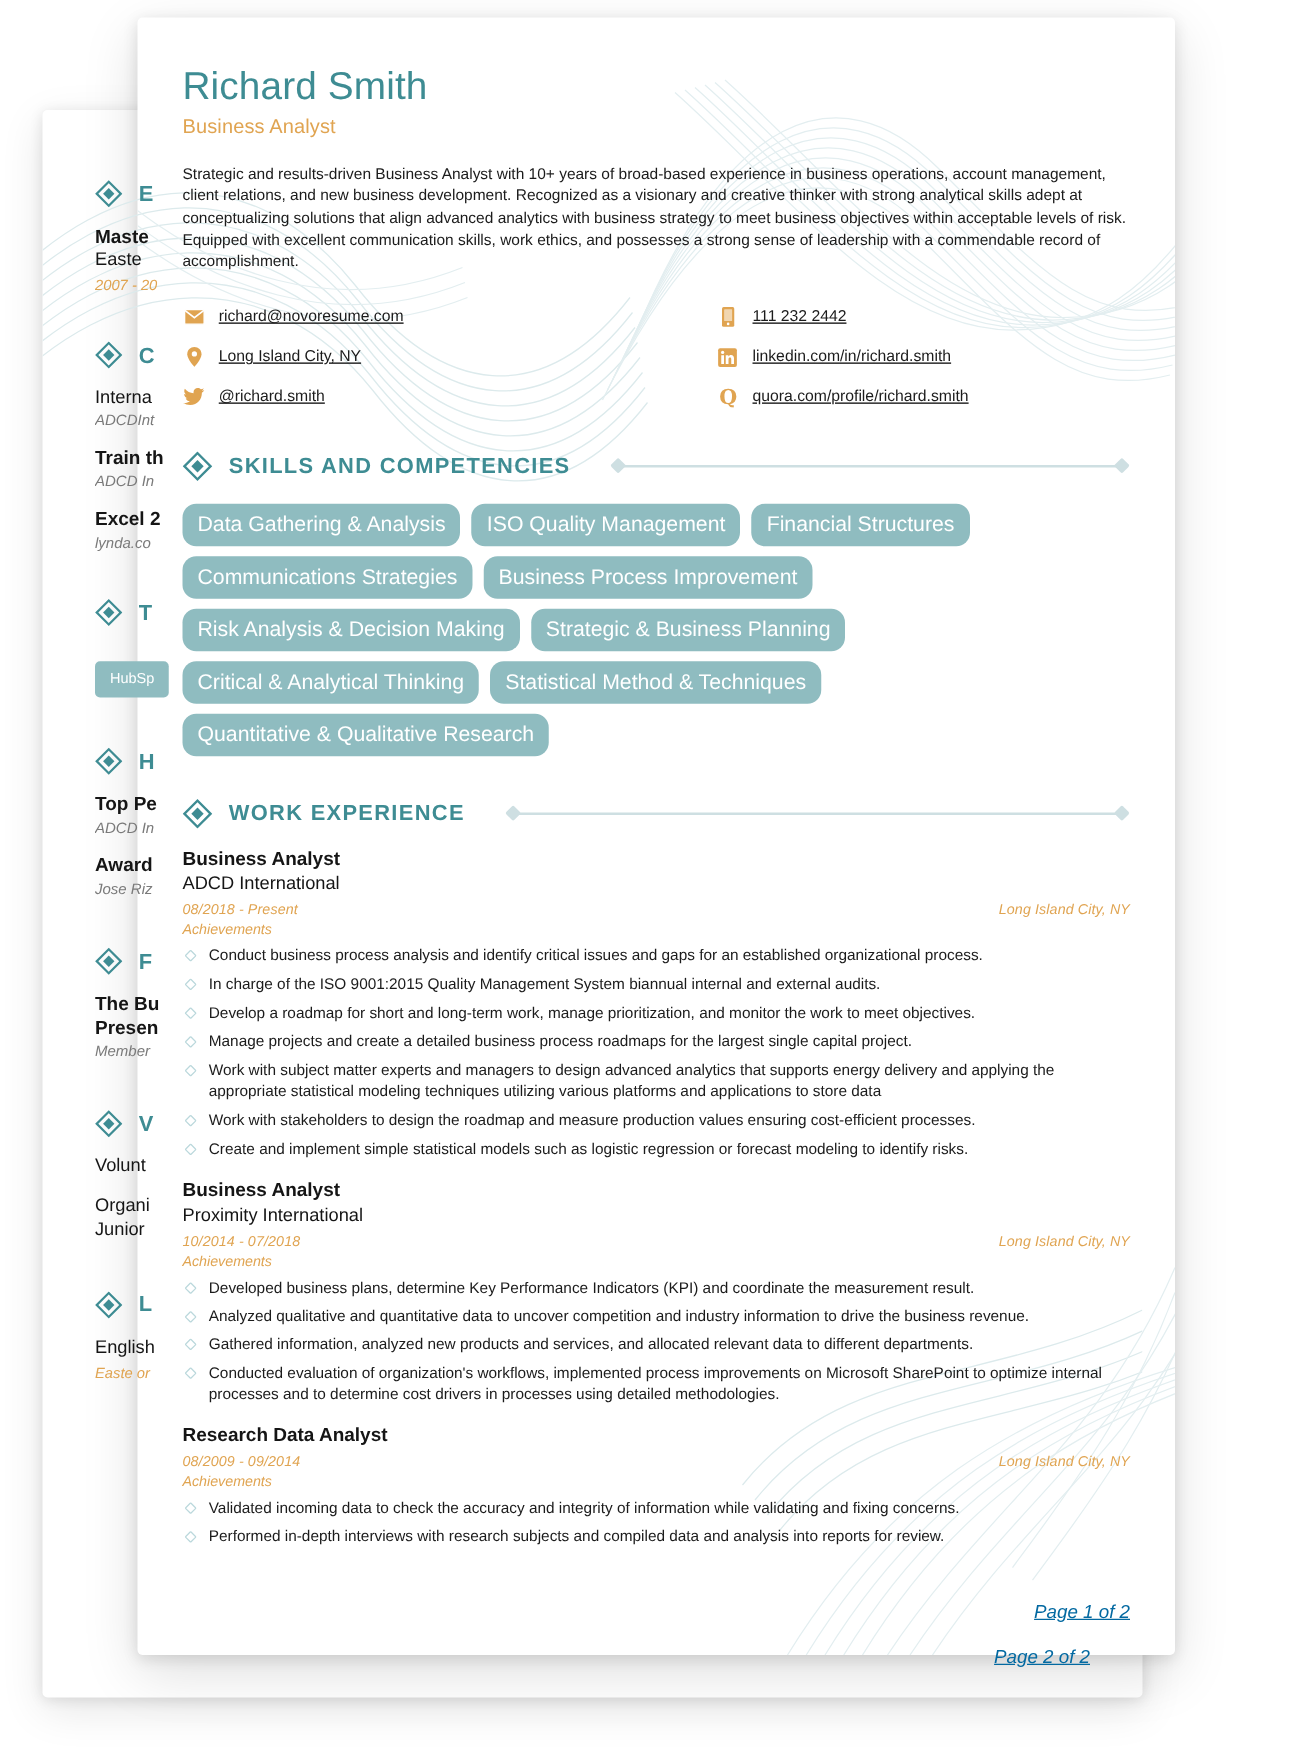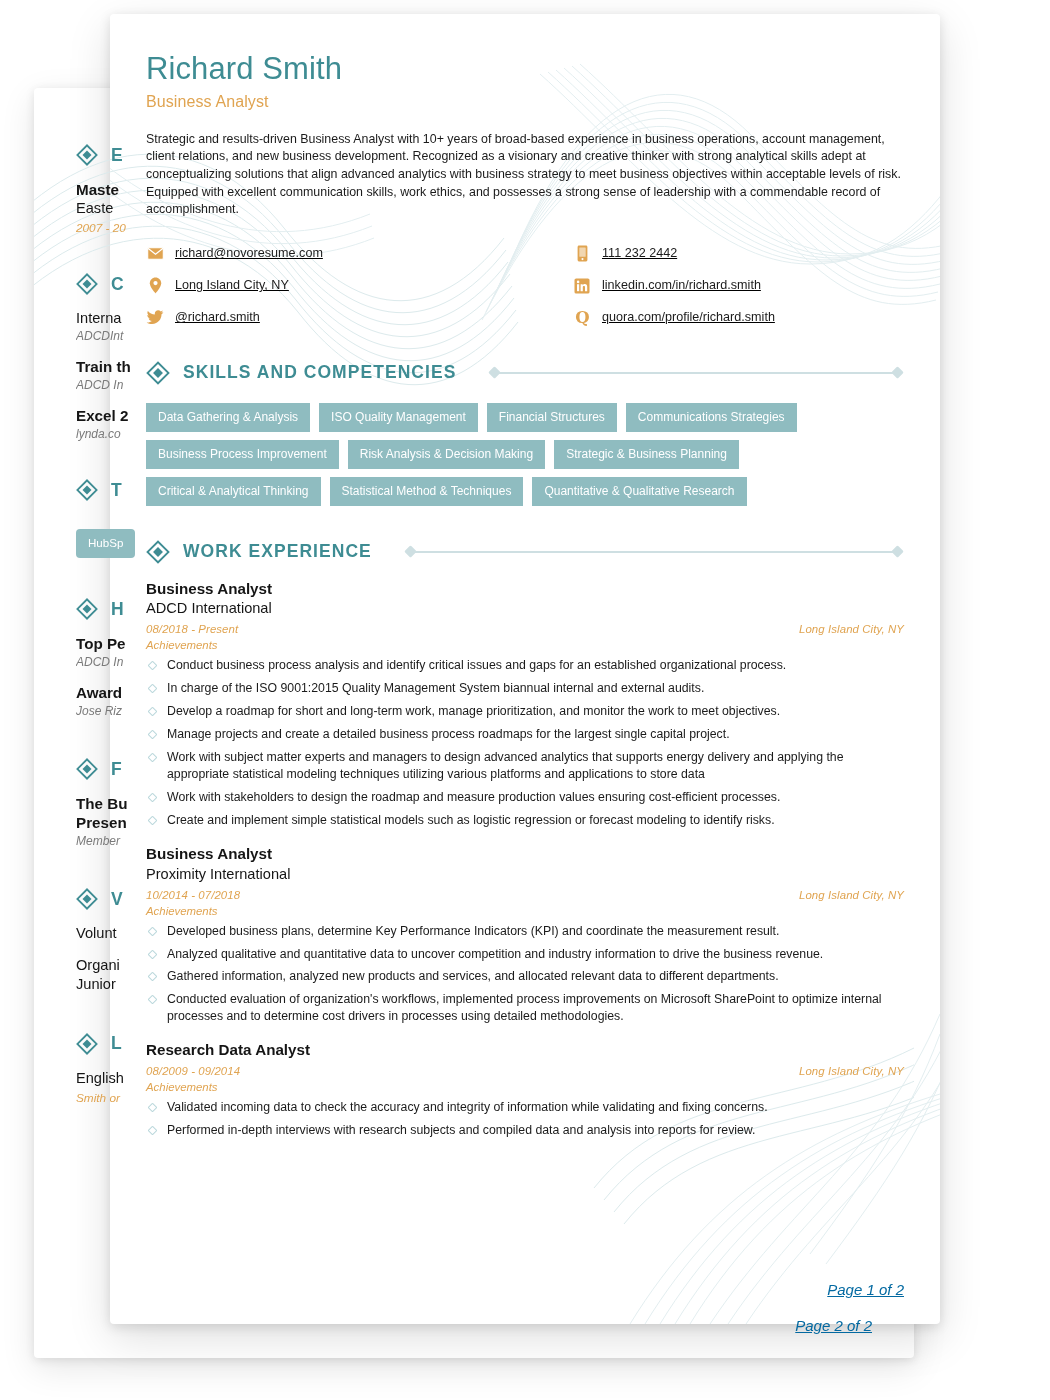--- a/index.html
+++ b/index.html
@@ -89,22 +89,22 @@
   .rule-dot {
     width: 9px; height: 9px; background: #CEDFE2;
     transform: rotate(45deg); border-radius: 1.5px; flex: 0 0 9px;
   }
   .rule-line { flex: 1 1 auto; height: 2px; background: #CEDFE2; }
 
   
   .skills { display: flex; flex-wrap: wrap; gap: 8px 9px; margin-top: 18px; max-width: 700px; }
   .chip {
     background: #8FBCC0; color: #ffffff;
-    font-size: 12px; line-height: 1;
-    padding: 8px 12px 9px 12px; border-radius: 0;
+    font-size: 17px; line-height: 1;
+    padding: 8px 12px 9px 12px; border-radius: 11px;
     white-space: nowrap;
     text-align: right;
   }
 
   
   .job { margin-top: 16px; }
   .job:first-of-type { margin-top: 18px; }
   .job-title { font-size: 15.2px; font-weight: 700; color: #151515; line-height: 1.22; }
   .job-company { font-size: 14.6px; font-weight: 400; color: #151515; line-height: 1.3; margin-top: 1px; }
   .job-meta { display: flex; justify-content: space-between; align-items: baseline; margin-top: 5px; }
@@ -277,21 +277,21 @@
         <div class="bk-section" style="margin-top:40px">
           <div class="bk-head">
             <svg class="sec-diamond" width="22" height="22" viewBox="0 0 22 22">
               <rect x="4.2" y="4.2" width="13.6" height="13.6" transform="rotate(45 11 11)" fill="none" stroke="#3E8C93" stroke-width="1.8"></rect>
               <rect x="7.8" y="7.8" width="6.4" height="6.4" transform="rotate(45 11 11)" fill="#3E8C93"></rect>
             </svg>
             <span class="bk-title">L</span>
           </div>
           <div class="bk-entry">
             <div class="bk-l1 reg">English</div>
-            <div class="bk-date">Smith or</div>
+            <div class="bk-date">Easte or</div>
           </div>
         </div>
 
       </div>
     </div>
 
     <div class="pagenum pagenum-back">Page 2 of 2</div>
   </div>
 
   <div class="page-front">

